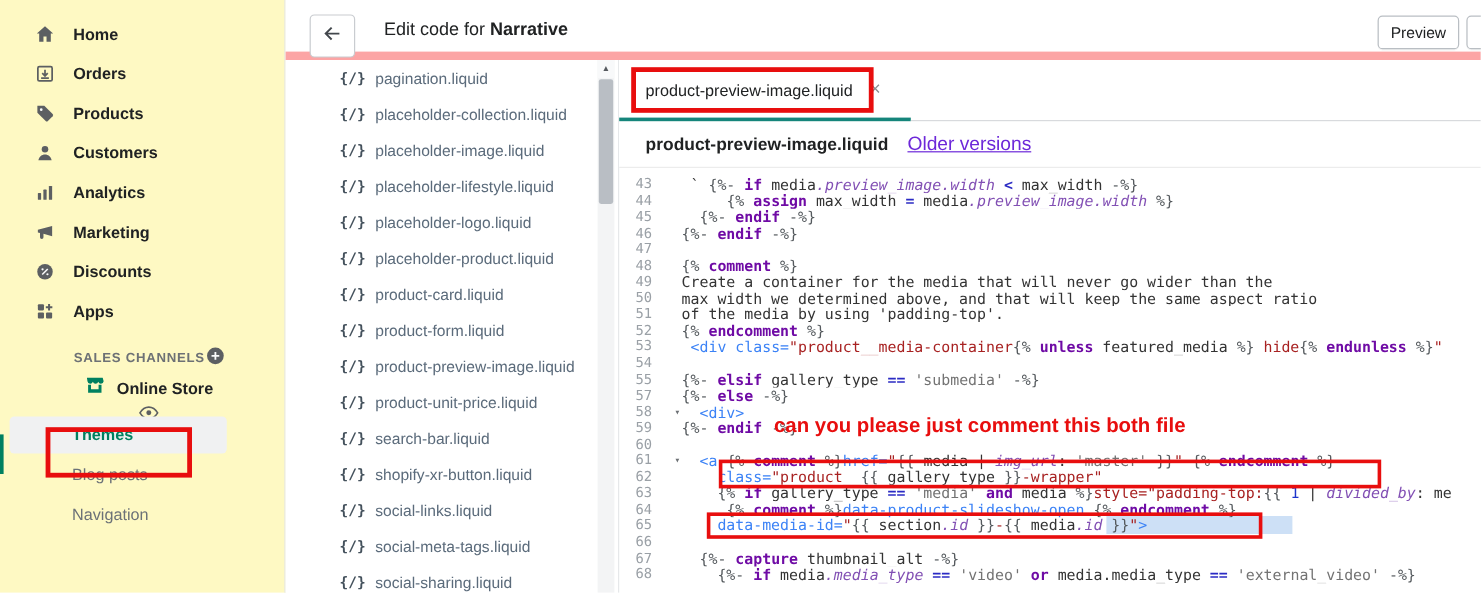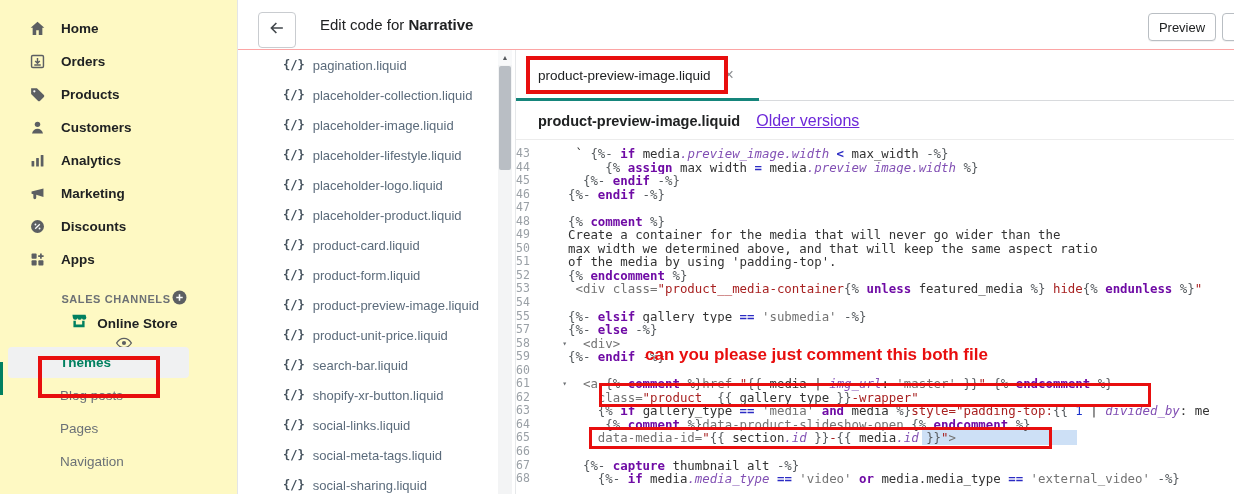--- a/index.html
+++ b/index.html
@@ -18,21 +18,21 @@
   .channel-left { display:flex; align-items:center; }
   .channel-left .nav-label { margin-left:9px; font-size:13.5px; font-weight:bold; color:#202223; }
   #sub-items { margin-top:4px; }
   .sub-item { position:relative; display:flex; align-items:center; height:33px; padding-left:60px; font-size:13.5px; color:#6b7177; cursor:pointer; }
   .sub-item.selected { color:#008060; font-weight:bold; }
   .sub-item.selected .sub-bg { position:absolute; left:8px; right:48px; top:1px; bottom:1px; background:#f0f1f2; border-radius:4px; z-index:0; }
   .sub-item span.lbl { position:relative; z-index:1; }
   .green-bar { position:absolute; left:0; top:362px; width:3px; height:33px; background:#008060; }
 
   
-  #header { position:absolute; left:238px; top:0; width:996px; height:50px; background:#fff; border-bottom:1px solid #fca5a5; }
+  #header { position:absolute; left:238px; top:0; width:996px; height:50px; background:#fff; border-bottom:7px solid #fca5a5; }
   #back-btn { position:absolute; left:20px; top:12px; width:38px; height:36px; border:1px solid #c9ccd0; border-radius:4px; background:#fff; display:flex; align-items:center; justify-content:center; cursor:pointer; }
   #header-title { position:absolute; left:82px; top:16px; font-size:15px; color:#202223; }
   #header-title b { font-weight:bold; }
   .hdr-btn { position:absolute; top:13px; height:28px; border:1px solid #b9bec3; border-radius:4px; background:#fff; font-size:13px; color:#202223; display:flex; align-items:center; justify-content:center; box-shadow:0 1px 0 rgba(0,0,0,.05); cursor:pointer; }
   #preview-btn { left:910px; width:68px; }
   #partial-btn { left:984px; width:20px; }
 
   
   #filelist { position:absolute; left:238px; top:50px; width:260px; height:444px; background:#fff; overflow:hidden; }
   .file-item { display:flex; align-items:center; height:30px; padding-left:45px; cursor:pointer; white-space:nowrap; }
@@ -49,31 +49,31 @@
   #tab-label { font-size:13.5px; color:#202223; white-space:nowrap; }
   #tab-close { margin-left:14px; font-size:16px; color:#8a8d90; cursor:pointer; line-height:1; }
   #tab-underline { position:absolute; left:0; top:48px; width:243px; height:3px; background:#15857b; }
   #tabbar-line { position:absolute; left:243px; top:50px; right:0; height:1px; background:#d8dadd; }
   #title-row { height:37px; display:flex; align-items:center; padding-left:22px; border-bottom:1px solid #ececec; background:#fff; }
   #file-title { font-size:14.5px; font-weight:bold; color:#202223; }
   #older-versions { margin-left:16px; font-size:16px; color:#6d28d9; text-decoration:underline; cursor:pointer; }
 
   #code-area { position:relative; padding-top:7px; font-family:"DejaVu Sans Mono", monospace; }
   .code-row { display:flex; height:13.55px; line-height:13.6px; font-size:12.4px; position:relative; z-index:2; }
-  .gutter { width:52px; flex:none; text-align:left; padding-right:11px; color:#9aa0a6; font-size:11.5px; position:relative; }
+  .gutter { width:52px; flex:none; text-align:center; padding-right:11px; color:#9aa0a6; font-size:11.5px; position:relative; }
   .fold { position:absolute; right:1px; top:0; font-size:8px; color:#6d7175; }
   .code-text { white-space:pre; overflow:hidden; flex:1; }
   .tk-pln { color:#333; }
   .tk-delim { color:#555a5e; }
   .tk-kw { color:#6f0ba5; font-weight:bold; }
   .tk-op { color:#2b2bc4; font-weight:bold; }
   .tk-prop { color:#8250b4; font-style:italic; }
   .tk-str { color:#a82222; }
   .tk-sstr { color:#737373; }
-  .tk-tag { color:#737373; }
+  .tk-tag { color:#3b82f6; }
   .tk-num { color:#1d35cc; }
   #selection-64 { position:absolute; left:922px; top:430px; width:155px; height:15px; background:#cde0f6; z-index:1; }
 
   
   .red-box { position:absolute; border:4px solid #e80e0e; z-index:10; pointer-events:none; }
   #box-themes { left:38px; top:356px; width:122px; height:42px; }
   #box-tab { left:526px; top:56px; width:202px; height:38px; }
   #box-l61 { left:599px; top:383px; width:552px; height:24px; border-width:3px; }
   #box-l64 { left:589px; top:427px; width:463px; height:22px; border-width:3px; }
   #red-note { position:absolute; left:645px; top:345px; font-size:17px; font-weight:bold; color:#e80e0e; z-index:10; white-space:nowrap; }
@@ -183,23 +183,20 @@
     </div>
     <div id="sub-items">
         <div class="sub-item selected">
           <span class="sub-bg"></span>
           <span class="lbl">Themes</span>
         </div>
         <div class="sub-item">
           <span class="lbl">Blog posts</span>
         </div>
         <div class="sub-item">
-          <span class="lbl">Pages</span>
-        </div>
-        <div class="sub-item">
           <span class="lbl">Navigation</span>
         </div>
       </div>
     <div class="green-bar"></div>
   </div>
 
   <div id="header">
     <div id="back-btn">
       <span id="back-slot"><svg viewBox="0 0 20 20" width="18" height="18" fill="none" stroke="#42474c" stroke-width="1.8">
             <path d="M16.5 10H4M9.3 4.5L3.8 10l5.5 5.5"></path>

